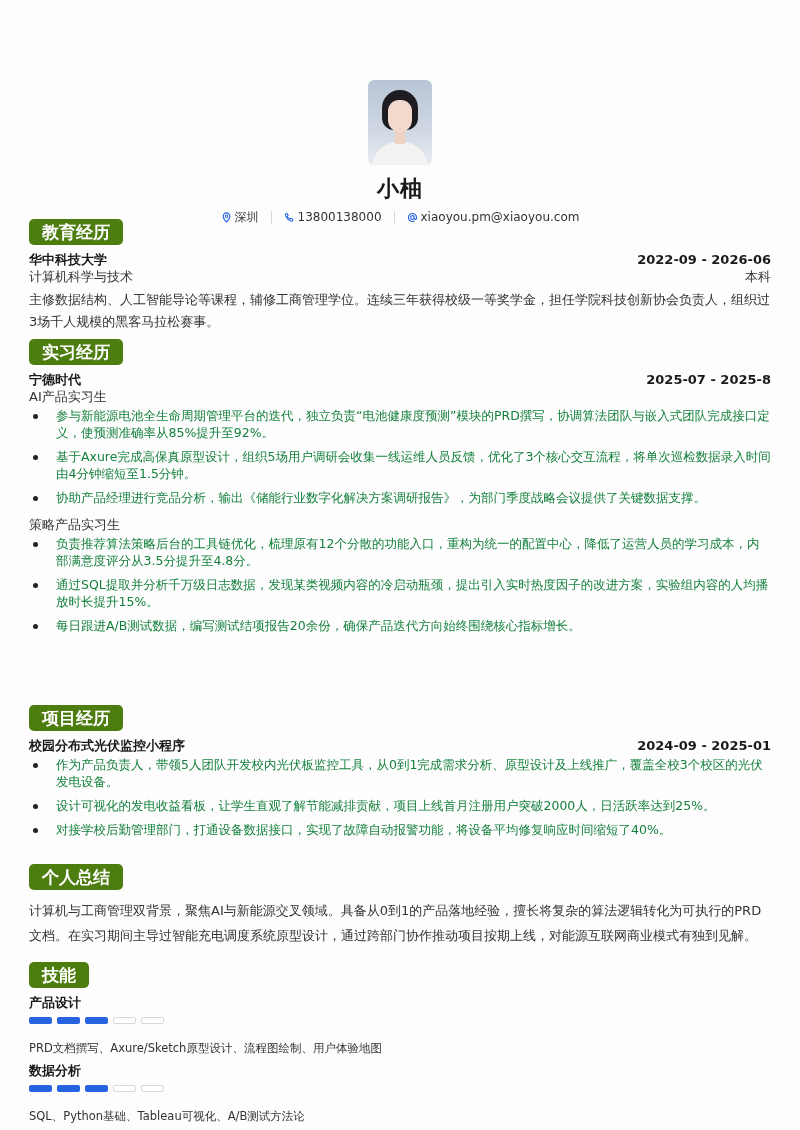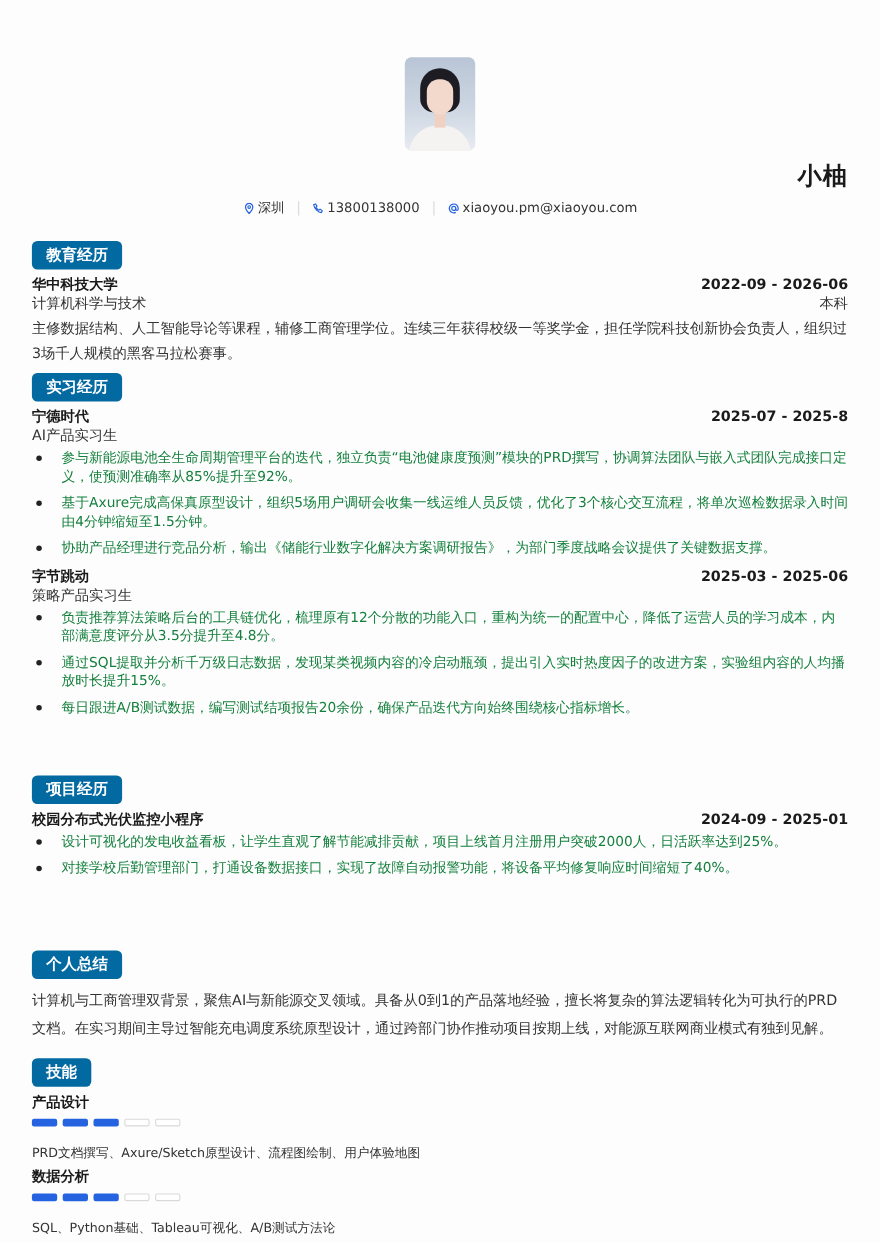--- a/index.html
+++ b/index.html
@@ -3,37 +3,37 @@
 <meta charset="utf-8">
 <style>
   html, body { margin: 0; padding: 0; }
   body {
     width: 800px; height: 1130px; overflow: hidden;
     background: #fdfdfd;
     font-family: "DejaVu Sans", "Liberation Sans", sans-serif;
     color: #222;
   }
   .page { position: relative; width: 800px; padding: 0 29px; box-sizing: border-box; }
-  .header { text-align: right; padding-top: 52px; }
+  .header { text-align: center; padding-top: 80px; }
   .photo {
     width: 64px; height: 85px; margin: 0 auto; border-radius: 6px;
     background: linear-gradient(180deg, #b9c5d6 0%, #cdd6e2 55%, #e8ecf1 100%);
     position: relative; overflow: hidden;
   }
   .photo .hair { position: absolute; left: 14px; top: 10px; width: 36px; height: 40px; border-radius: 18px 18px 12px 12px; background: #1c1c22; }
   .photo .face { position: absolute; left: 20px; top: 20px; width: 24px; height: 32px; border-radius: 12px 12px 13px 13px; background: #f3d9cc; }
   .photo .body { position: absolute; left: 4px; top: 62px; width: 56px; height: 30px; border-radius: 26px 26px 0 0; background: #f4f3f1; }
   .photo .neck { position: absolute; left: 27px; top: 48px; width: 10px; height: 16px; background: #efd2c4; }
   .name { font-size: 22px; font-weight: bold; margin-top: 9px; line-height: 30px; color: #1a1a1a; letter-spacing: 1px; }
   .contacts { display: flex; justify-content: center; align-items: center; font-size: 12px; color: #333; margin-top: 4px; height: 18px; }
   .contact { display: flex; align-items: center; gap: 3px; }
   .contact svg { width: 11px; height: 11px; }
   .sep { width: 1px; height: 13px; background: #d8d8d8; margin: 0 12px; }
   .section-tag {
-    display: inline-block; background: #0369a1; color: #fff; font-size: 14px; font-weight: bold;
+    display: inline-block; background: #4d7c0f; color: #fff; font-size: 17px; font-weight: bold;
     padding: 0 13px; height: 26px; line-height: 26px; border-radius: 5px; margin-bottom: 6px;
   }
   .section { position: absolute; left: 29px; right: 29px; }
   .row { display: flex; justify-content: space-between; align-items: baseline; }
   .org { font-size: 13px; font-weight: bold; line-height: 17px; color: #1a1a1a; }
   .date { font-size: 13px; font-weight: bold; line-height: 17px; color: #1a1a1a; }
   .role { font-size: 13px; line-height: 17px; color: #333; }
   .right-sub { font-size: 13px; line-height: 17px; color: #333; }
   .para { font-size: 13px; line-height: 22px; color: #333; margin-top: 6px; }
   ul { margin: 2px 0 0 0; padding: 0; list-style: none; }
@@ -108,40 +108,37 @@
       </div>
       <div class="role">AI产品实习生</div>
       <ul>
         <li>参与新能源电池全生命周期管理平台的迭代，独立负责“电池健康度预测”模块的PRD撰写，协调算法团队与嵌入式团队完成接口定义，使预测准确率从85%提升至92%。</li>
         <li>基于Axure完成高保真原型设计，组织5场用户调研会收集一线运维人员反馈，优化了3个核心交互流程，将单次巡检数据录入时间由4分钟缩短至1.5分钟。</li>
         <li>协助产品经理进行竞品分析，输出《储能行业数字化解决方案调研报告》，为部门季度战略会议提供了关键数据支撑。</li>
       </ul>
     </div>
 
     <div style="margin-top:10px;">
-      <div class="row">
-        <span class="org">字节跳动</span>
-        <span class="date">2025-03 - 2025-06</span>
-      </div>
       <div class="role">策略产品实习生</div>
       <ul>
         <li>负责推荐算法策略后台的工具链优化，梳理原有12个分散的功能入口，重构为统一的配置中心，降低了运营人员的学习成本，内部满意度评分从3.5分提升至4.8分。</li>
         <li>通过SQL提取并分析千万级日志数据，发现某类视频内容的冷启动瓶颈，提出引入实时热度因子的改进方案，实验组内容的人均播放时长提升15%。</li>
         <li>每日跟进A/B测试数据，编写测试结项报告20余份，确保产品迭代方向始终围绕核心指标增长。</li>
       </ul>
     </div>
   </div>
 
   <div class="section" style="top:705px;">
     <div class="section-tag">项目经历</div>
     <div class="row">
       <span class="org">校园分布式光伏监控小程序</span>
       <span class="date">2024-09 - 2025-01</span>
     </div>
     <ul>
+      <li>作为产品负责人，带领5人团队开发校内光伏板监控工具，从0到1完成需求分析、原型设计及上线推广，覆盖全校3个校区的光伏发电设备。</li>
       <li>设计可视化的发电收益看板，让学生直观了解节能减排贡献，项目上线首月注册用户突破2000人，日活跃率达到25%。</li>
       <li>对接学校后勤管理部门，打通设备数据接口，实现了故障自动报警功能，将设备平均修复响应时间缩短了40%。</li>
     </ul>
   </div>
 
   <div class="section" style="top:864px;">
     <div class="section-tag">个人总结</div>
     <div class="para" style="line-height:25px; margin-top:2px;">计算机与工商管理双背景，聚焦AI与新能源交叉领域。具备从0到1的产品落地经验，擅长将复杂的算法逻辑转化为可执行的PRD文档。在实习期间主导过智能充电调度系统原型设计，通过跨部门协作推动项目按期上线，对能源互联网商业模式有独到见解。</div>
   </div>
 

